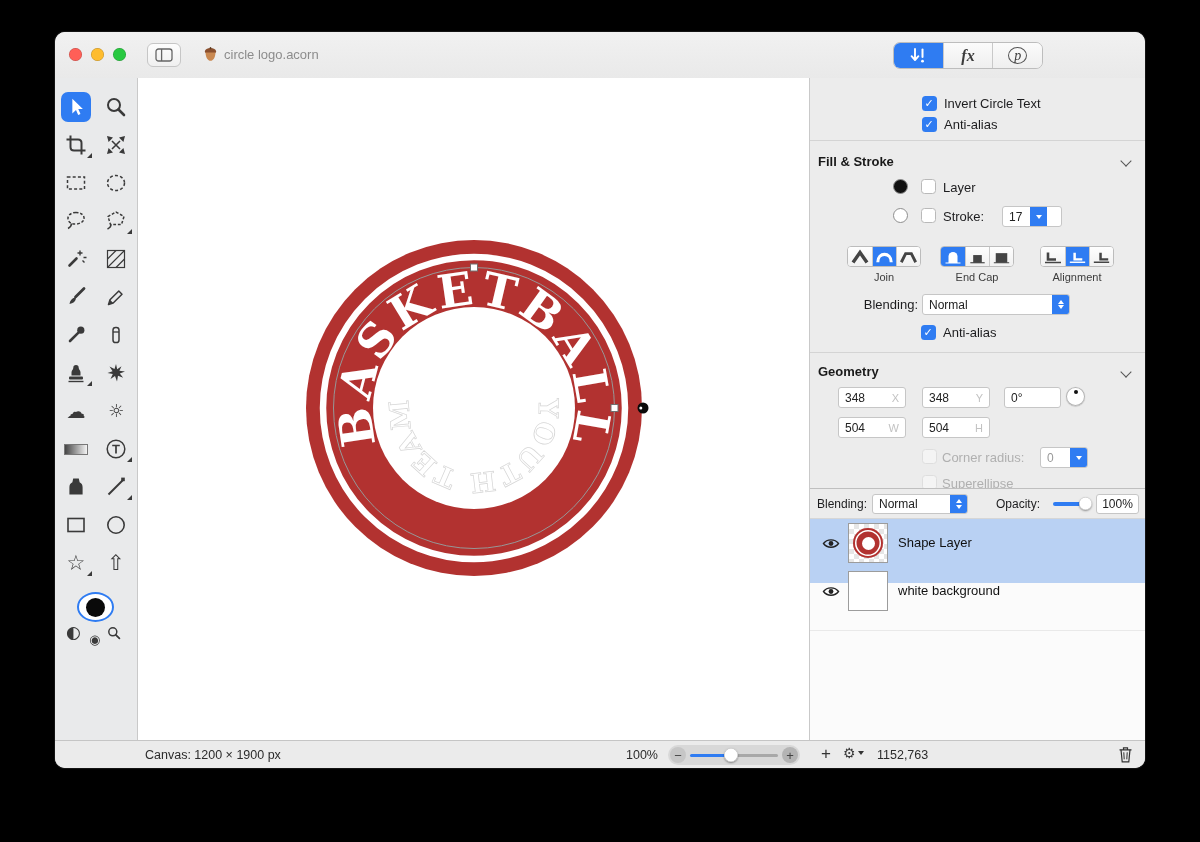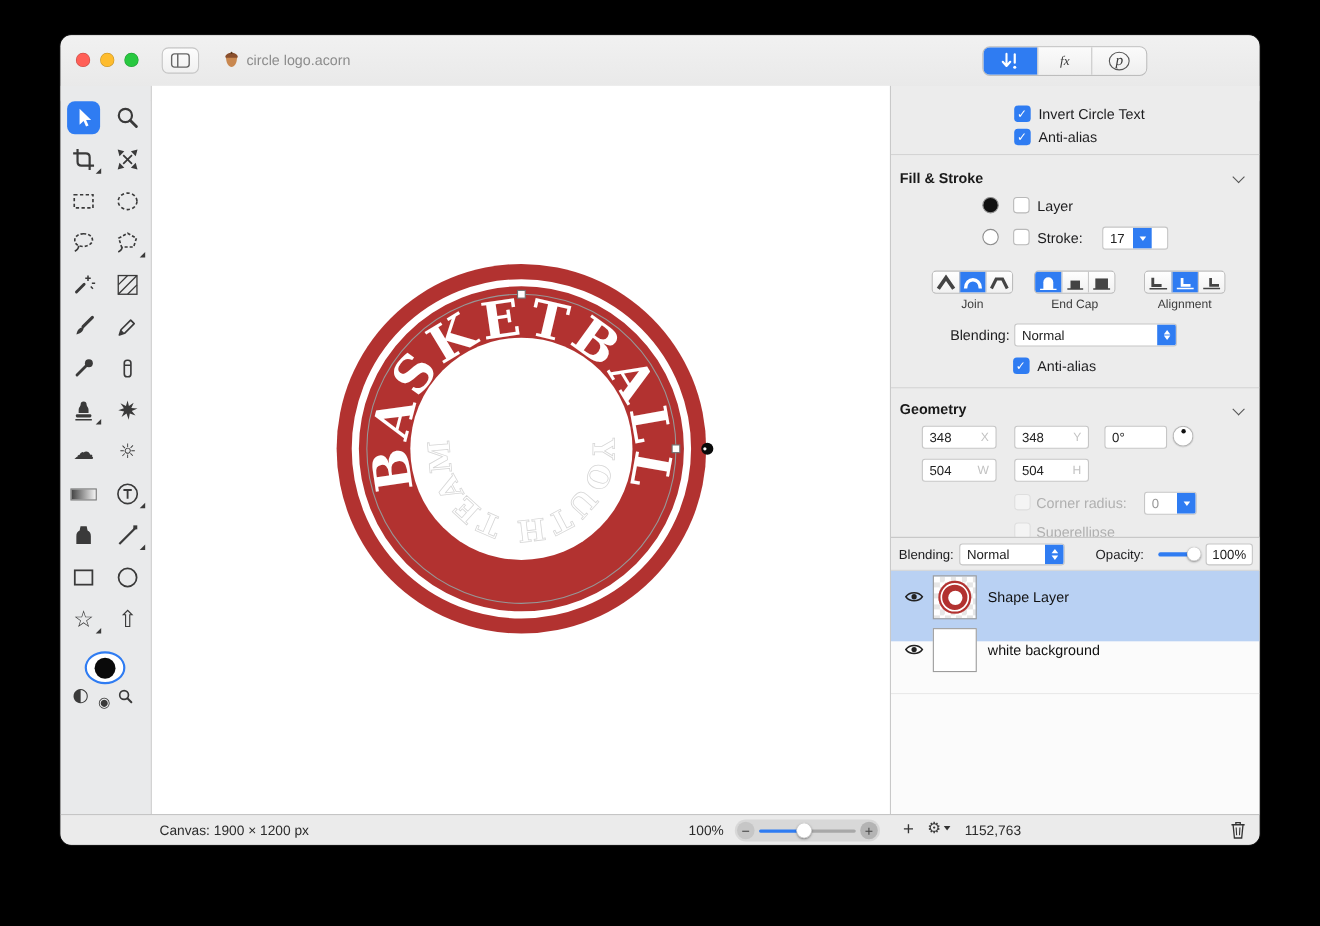--- a/index.html
+++ b/index.html
@@ -11,21 +11,21 @@
 #titlebar{position:absolute;left:0;top:0;width:1090px;height:60px;background:linear-gradient(#f1f1f1,#e7e7e7);border-bottom:1px solid #d0d0d0}
 .lights{position:absolute;left:14px;top:16px;display:flex;gap:9px}
 .light{width:13px;height:13px;border-radius:50%;box-shadow:inset 0 0 0 .5px rgba(0,0,0,.25)}
 .sb-toggle{position:absolute;left:92px;top:11px;width:34px;height:24px;background:linear-gradient(#fdfdfd,#f0f0f0);border:1px solid #c6c6c6;border-radius:6px;display:flex;align-items:center;justify-content:center}
 .doc{position:absolute;left:148px;top:14px;display:flex;align-items:center;gap:6px}
 .doc-title{font-size:13px;color:#8c8c8c}
 .segmented{position:absolute;left:838px;top:10px;width:150px;height:27px;display:flex;border:1px solid #bdbdbd;border-radius:7px;overflow:hidden;background:#f2f2f2}
 .seg{flex:1;display:flex;align-items:center;justify-content:center;border-left:1px solid #c9c9c9;background:linear-gradient(#fbfbfb,#efefef)}
 .seg:first-child{border-left:none}
 .seg.on{background:#2f7cf2}
-.fx{font-family:"Liberation Serif","DejaVu Serif",serif;font-style:italic;font-weight:normal;font-size:12px;color:#3c3c3c}
+.fx{font-family:"Liberation Serif","DejaVu Serif",serif;font-style:italic;font-weight:bold;font-size:16px;color:#3c3c3c}
 .pv{font-family:"Liberation Serif","DejaVu Serif",serif;font-style:italic;font-size:14px;color:#3c3c3c;border:1.3px solid #555;border-radius:50%;padding:0 5px;line-height:15px}
 
 #main{position:absolute;left:0;top:46px;width:1090px;height:662px}
 #toolpanel{position:absolute;left:0;top:0;width:82px;height:662px;background:#e9eaeb}
 #tools{position:absolute;left:0;top:14px;width:82px;display:grid;grid-template-columns:40px 40px;justify-content:center;row-gap:8px}
 .tool{width:40px;height:30px;display:flex;align-items:center;justify-content:center;position:relative}
 .tool.more::after{content:"";position:absolute;right:4px;bottom:2px;border-left:5px solid transparent;border-bottom:5px solid #3a3a3a}
 .selbg{display:flex;width:30px;height:30px;background:#2f7cf2;border-radius:7px;align-items:center;justify-content:center}
 .glyph{font-family:"DejaVu Sans",sans-serif;color:#3a3a3a;line-height:1}
 .grad{width:24px;height:11px;border:1px solid #777;background:linear-gradient(90deg,#444,#f4f4f4)}
@@ -481,21 +481,21 @@
                   <circle cx="9" cy="6.5" r="2.4" fill="#222"></circle>
                 </svg></span>
           <span class="thumb" style="background:#fff"></span>
           <span class="lname">white background</span>
         </div>
       </div>
     </div>
   </div>
 
   <div id="statusbar">
-    <span class="sbtext" style="left:90px">Canvas: 1900 × 1200 px</span>
+    <span class="sbtext" style="left:90px">Canvas: 1200 × 1900 px</span>
     <span class="sbtext" style="left:540px;width:63px;text-align:right">100%</span>
     <div class="capsule">
       <span class="zbtn zminus">−</span>
       <span class="ztrack blue"></span>
       <span class="ztrack gry"></span>
       <span class="zknob"></span>
       <span class="zbtn zplus">+</span>
     </div>
     <span class="sbplus">+</span>
     <span class="sbgear">

